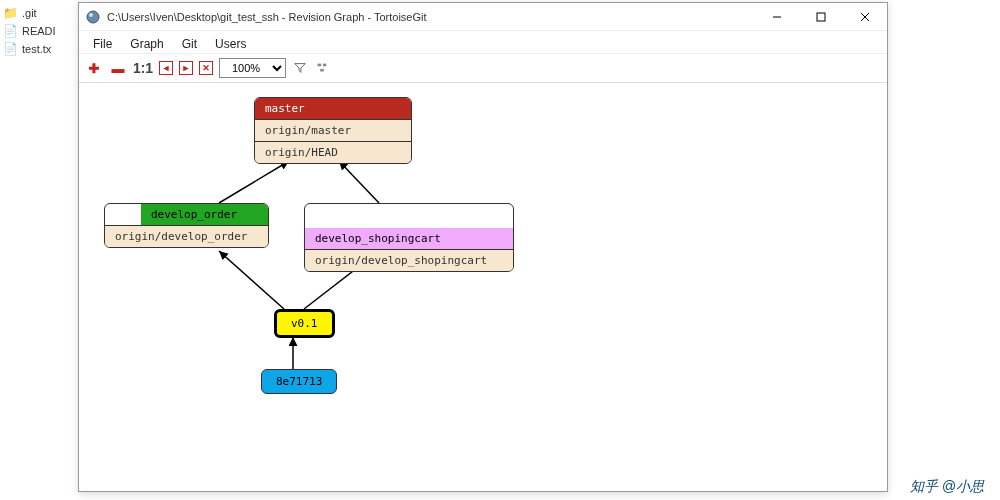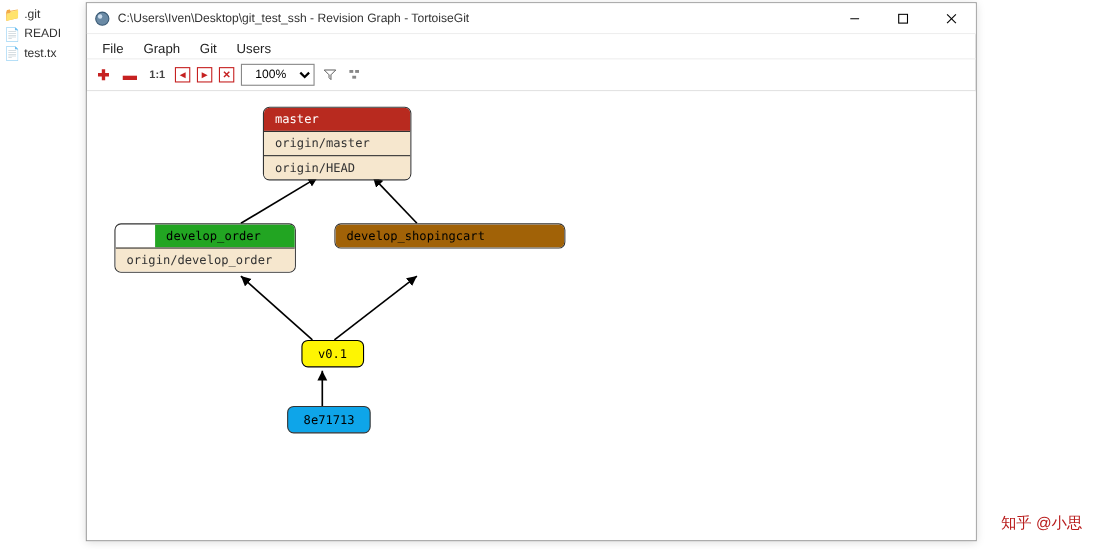--- a/index.html
+++ b/index.html
@@ -20,47 +20,47 @@
     .titlebar .win-btn { width: 44px; height: 28px; display: flex; align-items: center; justify-content: center; cursor: pointer; }
     .titlebar .win-btn svg { width: 10px; height: 10px; }
     
     .menubar { height: 22px; display: flex; align-items: flex-end; padding: 0 6px; gap: 2px; font-size: 12px; color: #222; }
     .menubar .menu-item { padding: 2px 8px; cursor: pointer; }
     
     .toolbar { height: 30px; display: flex; align-items: center; padding: 0 6px; gap: 6px; border-top: 1px solid #eee; border-bottom: 1px solid #ddd; }
     .tool-btn { width: 18px; height: 18px; display: flex; align-items: center; justify-content: center; cursor: pointer; font-size: 13px; font-weight: bold; }
     .tool-btn.plus { color: #c62121; }
     .tool-btn.minus { color: #c62121; }
-    .tool-btn.oneone { font-size: 10px; color: #444; width: 20px; }
+    .tool-btn.oneone { font-size: 14px; color: #444; width: 20px; }
     .tool-btn.arrow-box { border: 1px solid #c62121; color: #c62121; width: 14px; height: 14px; font-size: 9px; }
     .zoom-select { height: 20px; font-size: 11px; border: 1px solid #888; background: #fff; padding: 0 8px; }
     .tool-icon { width: 16px; height: 16px; display: flex; align-items: center; justify-content: center; color: #666; cursor: pointer; }
     
     .canvas { flex: 1; position: relative; background: #fff; overflow: hidden; }
     
     .graph-node { position: absolute; border: 1px solid #333; border-radius: 6px; overflow: hidden; font-family: Consolas, monospace; font-size: 11px; text-align: center; }
     .graph-node .node-header { padding: 4px 10px; color: #000; text-align: left; }
     .graph-node .node-row { padding: 4px 10px; color: #333; text-align: left; background: #f6e7ce; border-top: 1px solid #333; }
     
-    .node-master { left: 160px; top: 14px; width: 135px; }
+    .node-master { left: 175px; top: 14px; width: 158px; }
     .node-master .node-header { background: #b82a1f; color: #fff; }
     
     .node-dev-order { left: 25px; top: 120px; width: 165px; }
     .node-dev-order .node-header { background: #22a522; margin-left: 36px; }
     
     .node-dev-cart { left: 225px; top: 120px; width: 210px; }
-    .node-dev-cart .node-header { background: #a16207; }
+    .node-dev-cart .node-header { background: #f0abfc; margin-top: 24px; }
     
-    .node-tag { position: absolute; left: 195px; top: 226px; padding: 5px 14px; background: #fef502; border: 1px solid #000000; border-radius: 6px; font-family: Consolas, monospace; font-size: 11px; text-align: center; }
+    .node-tag { position: absolute; left: 195px; top: 226px; padding: 5px 14px; background: #fef502; border: 3px solid #000000; border-radius: 6px; font-family: Consolas, monospace; font-size: 11px; text-align: center; }
     
     .node-commit { position: absolute; left: 182px; top: 286px; padding: 5px 14px; background: #0ea5e9; border: 1px solid #333; border-radius: 6px; font-family: Consolas, monospace; font-size: 11px; }
     
     .arrow { position: absolute; pointer-events: none; }
     
-    .watermark { position: absolute; right: 16px; bottom: 15px; color: #b91c1c; font-size: 14px; font-family: Arial, sans-serif; }
+    .watermark { position: absolute; right: 16px; bottom: 4px; color: #0c4a6e; font-size: 14px; font-style: italic; font-family: Arial, sans-serif; }
   </style>
 </head>
 <body>
 
 <div class="desktop">
   <div class="desktop-item">
     <span class="icon folder-icon">📁</span>
     <span>.git</span>
   </div>
   <div class="desktop-item">
@@ -153,20 +153,21 @@
       <div class="node-row">origin/HEAD</div>
     </div>
 
     <div class="graph-node node-dev-order">
       <div class="node-header">develop_order</div>
       <div class="node-row">origin/develop_order</div>
     </div>
 
     <div class="graph-node node-dev-cart">
       <div class="node-header">develop_shopingcart</div>
+      <div class="node-row">origin/develop_shopingcart</div>
     </div>
 
     <div class="node-tag">v0.1</div>
 
     <div class="node-commit">8e71713</div>
   </div>
 </div>
 
 <div class="watermark">知乎 @小思</div>
 

